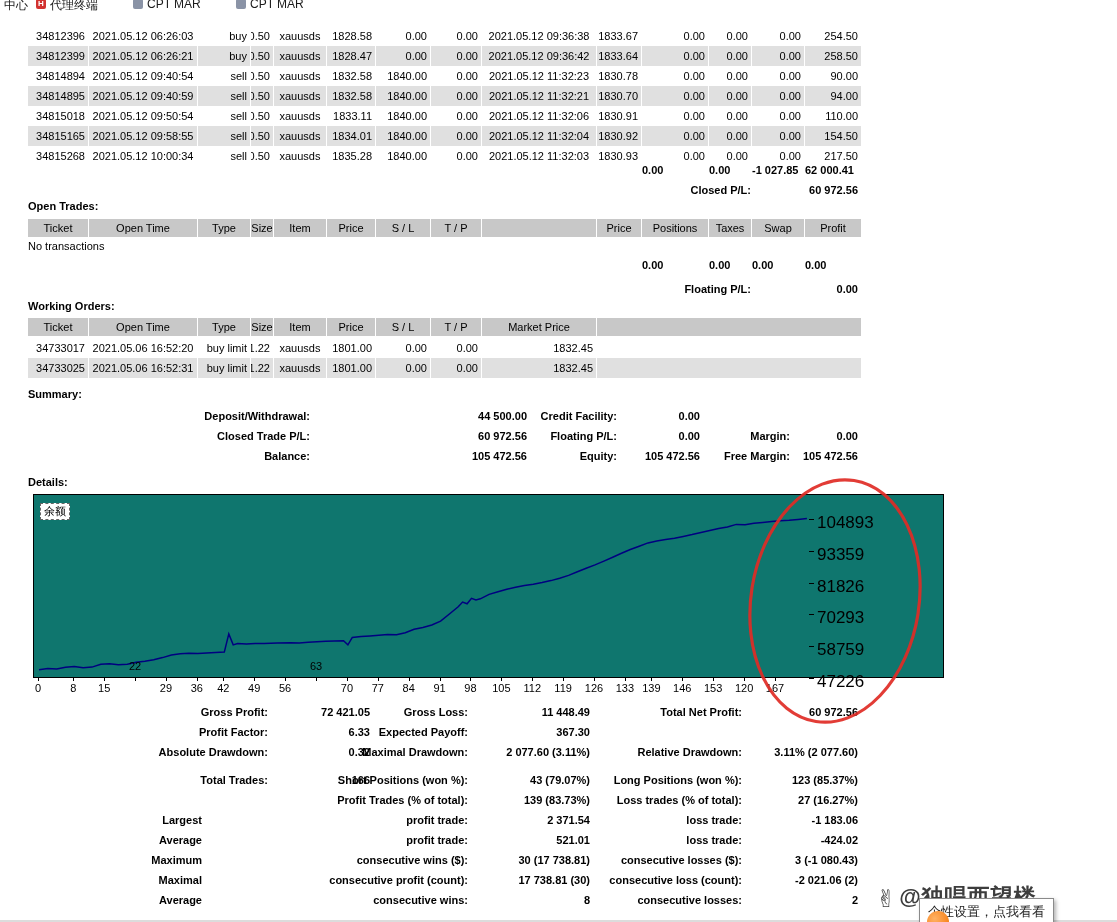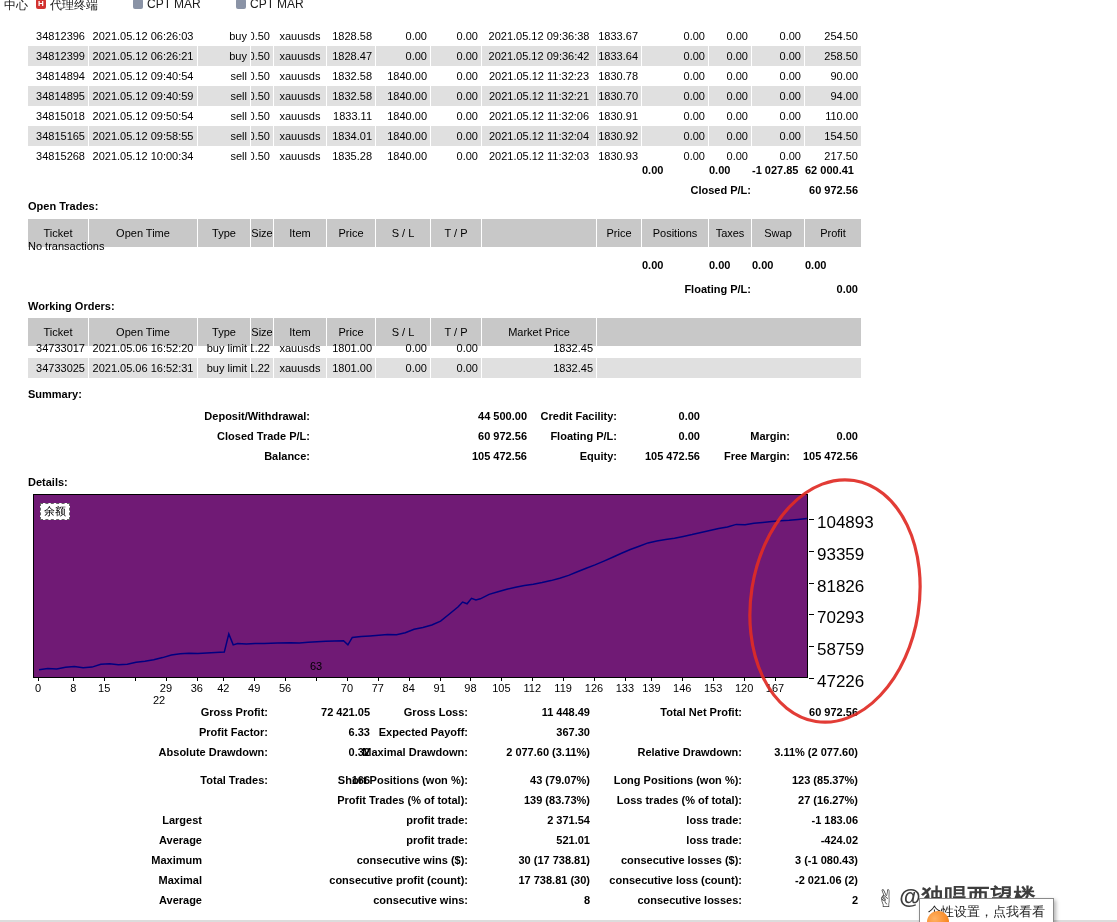--- a/index.html
+++ b/index.html
@@ -6,39 +6,39 @@
   html,body{width:1117px;height:922px;background:#fff;overflow:hidden;position:relative;
     font-family:"Liberation Sans","DejaVu Sans",sans-serif;font-size:11px;color:#000}
   .abs{position:absolute}
   
   #tabs-strip{position:absolute;left:0;top:0;width:1117px;height:12px;overflow:hidden;background:#fff}
   .tab-label{position:absolute;top:-3px;font-size:12px;white-space:nowrap;color:#1a1a1a;cursor:default}
   .tab-favicon{position:absolute;top:-1px;width:10px;height:10px;border-radius:2px}
   
   .grid14{display:grid;grid-template-columns:60px 108px 52px 22px 52px 48px 54px 50px 114px 44px 66px 42px 52px 56px;column-gap:1px;height:20px}
   .grid10{display:grid;grid-template-columns:60px 108px 52px 22px 52px 48px 54px 50px 114px 264px;column-gap:1px;height:20px}
-  .hdr{height:28px}
+  .hdr{height:18px}
   .hdr .cell{background:#c8c8c8;display:flex;align-items:center;justify-content:center;white-space:nowrap;overflow:hidden}
   .trow .cell{display:flex;align-items:center;white-space:nowrap;overflow:hidden}
   .trow.alt .cell{background:#e0e0e0}
   .cell.r{justify-content:flex-end;padding-right:3px}
   .cell.c{justify-content:center}
   .totrow .cell{font-weight:bold}
   .pl-row{display:flex;height:20px;align-items:center}
   .pl-row .lbl{width:723px;text-align:right;font-weight:bold}
   .pl-row .val{width:110px;text-align:right;font-weight:bold;padding-right:3px}
   .sec-title{font-weight:bold;white-space:nowrap}
   
   .grid6s{display:grid;grid-template-columns:282px 217px 90px 83px 90px 68px;height:20px}
   .grid6d{display:grid;grid-template-columns:240px 102px 98px 122px 152px 116px;height:20px}
   .grid6s>div,.grid6d>div{display:flex;align-items:center;justify-content:flex-end;font-weight:bold;white-space:nowrap}
   .grid6d.indent>div:first-child{padding-right:66px}
   .gap8{margin-bottom:8px}
   
-  #chart-box{position:absolute;left:33px;top:494px;width:775px;height:184px;border:1px solid #000;background:#701a75}
+  #chart-box{position:absolute;left:33px;top:494px;width:911px;height:184px;border:1px solid #000;background:#0f766e}
   #chart-legend{position:absolute;left:6px;top:8px;border:1px dashed #666;padding:0 3px;background:#fff;font-size:11px}
   .ytick-label{position:absolute;white-space:nowrap;font-size:17px}
   .ytick-mark{position:absolute;width:5px;height:1px;background:#000}
   .xtick-label{position:absolute;width:26px;text-align:center;font-size:11px}
   .xtick-mark{position:absolute;width:1px;height:3px;background:#000}
   
   #red-circle{position:absolute;left:737px;top:468px;z-index:3;overflow:visible}
   #watermark{position:absolute;left:876px;top:882px;z-index:4;white-space:nowrap;color:#3d3d3d}
   #watermark .hand{font-size:24px;vertical-align:-3px}
   #watermark .handle{font-size:22px;font-weight:bold;letter-spacing:1px}
@@ -326,21 +326,21 @@
     <div class="ytick-label" style="left: 817px; top: 513px;">104893</div>
   </div>
 <div id="x-axis">
     <div class="xtick-mark" style="left: 38px; top: 678px;"></div>
     <div class="xtick-label" style="left: 25px; top: 682px;">0</div>
     <div class="xtick-mark" style="left: 73.304px; top: 678px;"></div>
     <div class="xtick-label" style="left: 60.304px; top: 682px;">8</div>
     <div class="xtick-mark" style="left: 104.195px; top: 678px;"></div>
     <div class="xtick-label" style="left: 91.195px; top: 682px;">15</div>
     <div class="xtick-mark" style="left: 135.086px; top: 678px;"></div>
-    <div class="xtick-label" style="left: 122.086px; top: 694px; margin-left: 24px;">22</div>
+    <div class="xtick-label" style="left: 122.086px; top: 660px;">22</div>
     <div class="xtick-mark" style="left: 165.977px; top: 678px;"></div>
     <div class="xtick-label" style="left: 152.977px; top: 682px;">29</div>
     <div class="xtick-mark" style="left: 196.868px; top: 678px;"></div>
     <div class="xtick-label" style="left: 183.868px; top: 682px;">36</div>
     <div class="xtick-mark" style="left: 223.346px; top: 678px;"></div>
     <div class="xtick-label" style="left: 210.346px; top: 682px;">42</div>
     <div class="xtick-mark" style="left: 254.237px; top: 678px;"></div>
     <div class="xtick-label" style="left: 241.237px; top: 682px;">49</div>
     <div class="xtick-mark" style="left: 285.128px; top: 678px;"></div>
     <div class="xtick-label" style="left: 272.128px; top: 682px;">56</div>

